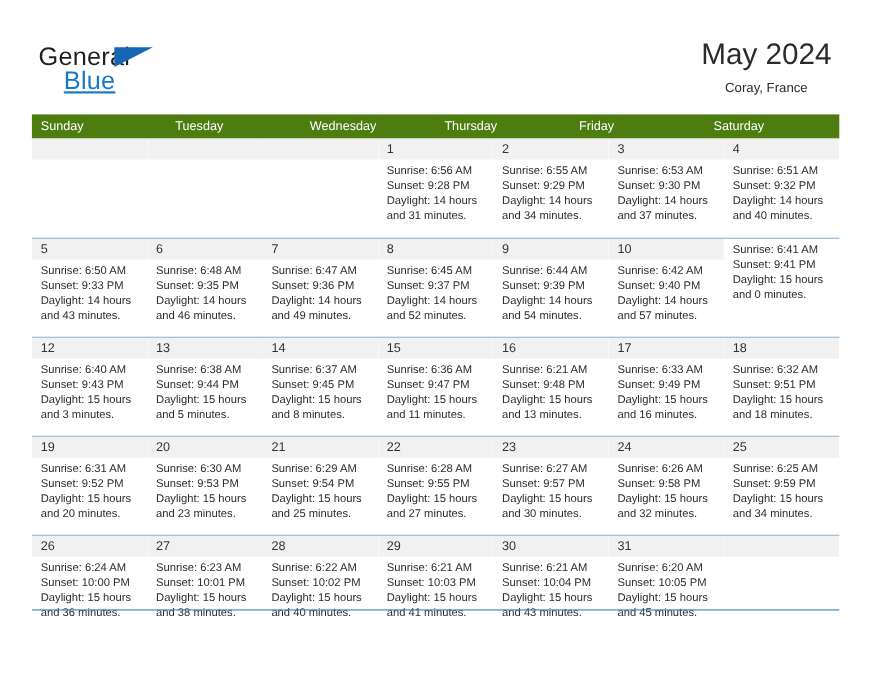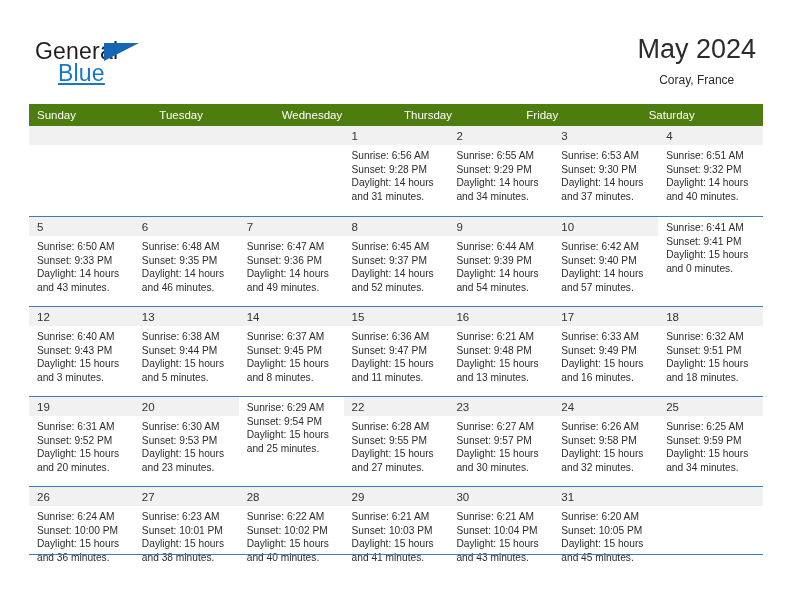--- a/index.html
+++ b/index.html
@@ -393,20 +393,21 @@
           <div class="day-cell">
             <div class="day-head"><span class="day-num">20</span></div>
             <div class="day-body">
               <div class="day-line">Sunrise: 6:30 AM</div>
               <div class="day-line">Sunset: 9:53 PM</div>
               <div class="day-line">Daylight: 15 hours</div>
               <div class="day-line">and 23 minutes.</div>
             </div>
           </div>
           <div class="day-cell">
+            <div class="day-head"><span class="day-num">21</span></div>
             <div class="day-body">
               <div class="day-line">Sunrise: 6:29 AM</div>
               <div class="day-line">Sunset: 9:54 PM</div>
               <div class="day-line">Daylight: 15 hours</div>
               <div class="day-line">and 25 minutes.</div>
             </div>
           </div>
           <div class="day-cell">
             <div class="day-head"><span class="day-num">22</span></div>
             <div class="day-body">

